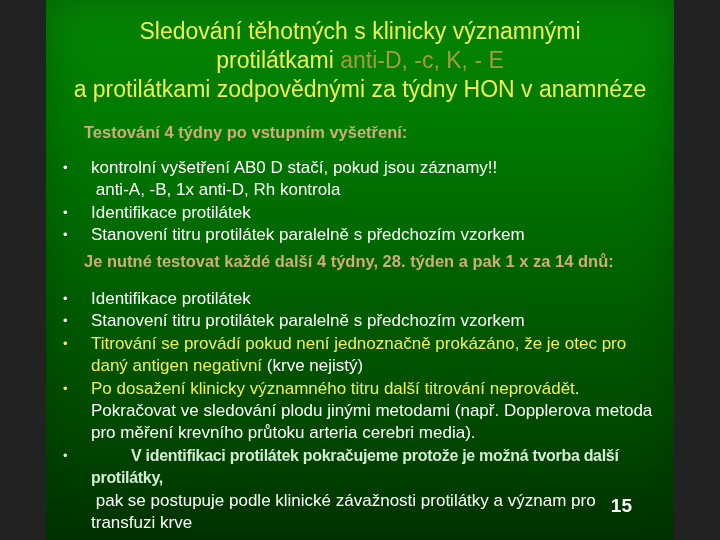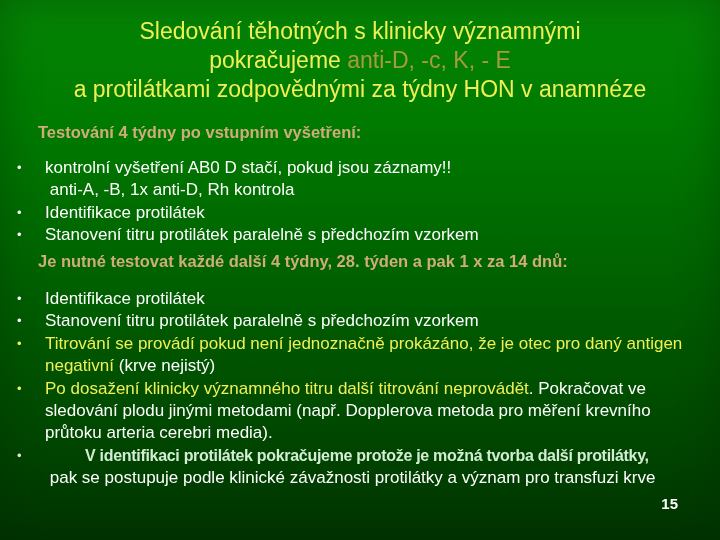--- a/index.html
+++ b/index.html
@@ -1,18 +1,18 @@
 <!DOCTYPE html>
 <html style="--bg_top: #058505; --bg_bottom: #003300; --yellow: #f1ef56; --olive: #a89a3e; --tan: #cfac7c; --white: #ffffff; --green: #d2edd2;"><head>
 <meta charset="utf-8">
 <style>
   html,body{margin:0;padding:0;background:#222;}
   .slide{
     position:relative;
-    width:720px;height:540px;
+    width:628px;height:540px;
     margin:0 auto;
     overflow:hidden;
     font-family:"Liberation Sans","DejaVu Sans",sans-serif;
     background:linear-gradient(180deg,
       var(--bg_top,#058505) 0%,
       #007b00 22%,
       #006200 50%,
       #004900 78%,
       var(--bg_bottom,#003300) 100%);
     box-shadow:inset 0 0 40px rgba(0,40,0,.35);
@@ -45,31 +45,31 @@
     position:absolute;left:17px;top:0;
     font-size:13px;line-height:22.4px;
   }
   .li .li-text{
     margin-left:45px;margin-right:14px;
     font-size:17px;line-height:22.4px;
     white-space:pre-wrap;
   }
   .page-number{
     position:absolute;top:495px;right:42px;
-    font-size:15px;font-weight:bold;
+    font-size:19px;font-weight:bold;
   }
 </style>
 </head>
 <body>
 
 <div class="slide">
 
   <div class="title c-yellow">
     <div>Sledování těhotných s klinicky významnými</div>
-    <div><span>pokračujeme </span><span class="c-olive">anti-D, -c, K, - E</span></div>
+    <div><span>protilátkami </span><span class="c-olive">anti-D, -c, K, - E</span></div>
     <div>a protilátkami zodpovědnými za týdny HON v anamnéze</div>
   </div>
 
   <div class="section-heading h1 c-tan">Testování 4 týdny po vstupním vyšetření:</div>
 
   <div class="bullet-list list1">
       <div class="li">
         <span class="bullet c-white">•</span>
         <div class="li-text"><span class="c-white">kontrolní vyšetření AB0 D stačí, pokud jsou záznamy!!
  anti-A, -B, 1x anti-D, Rh kontrola</span></div>

